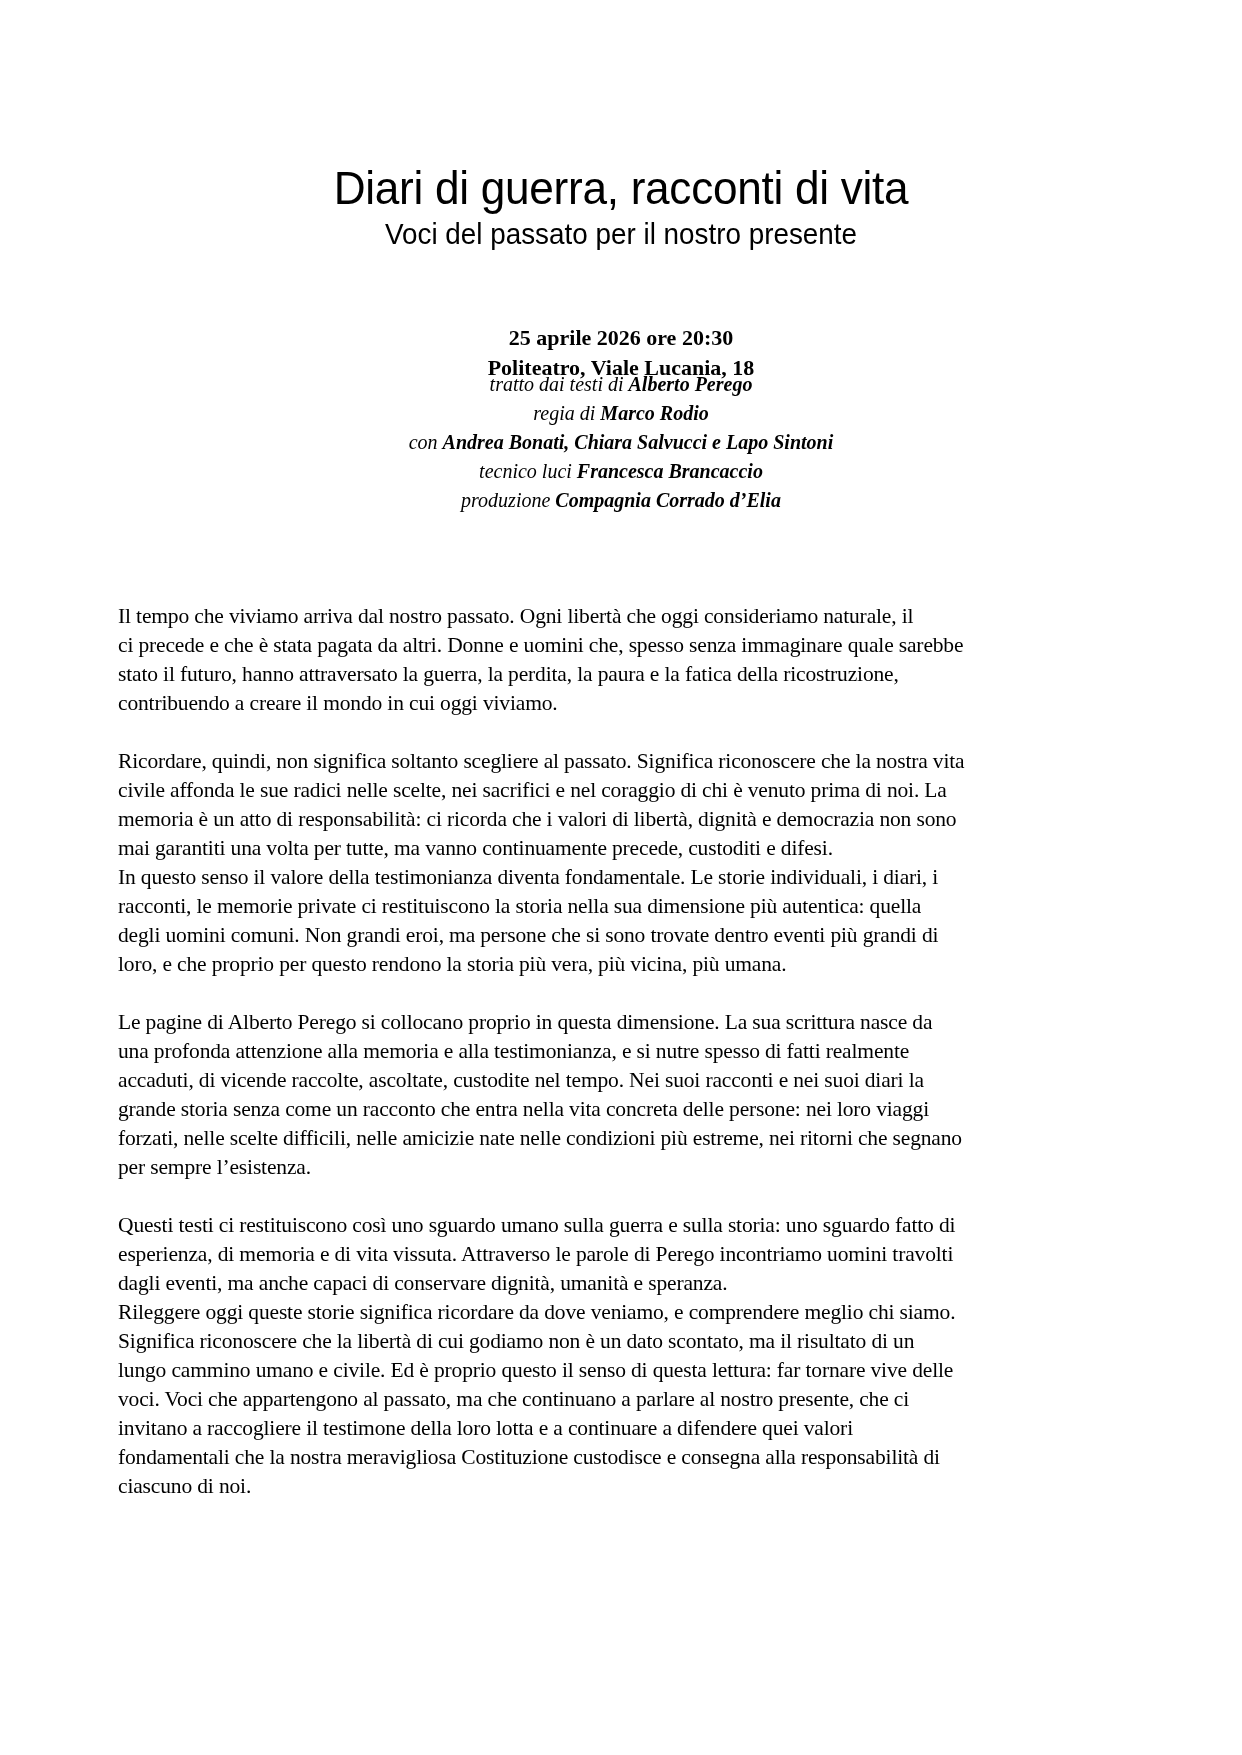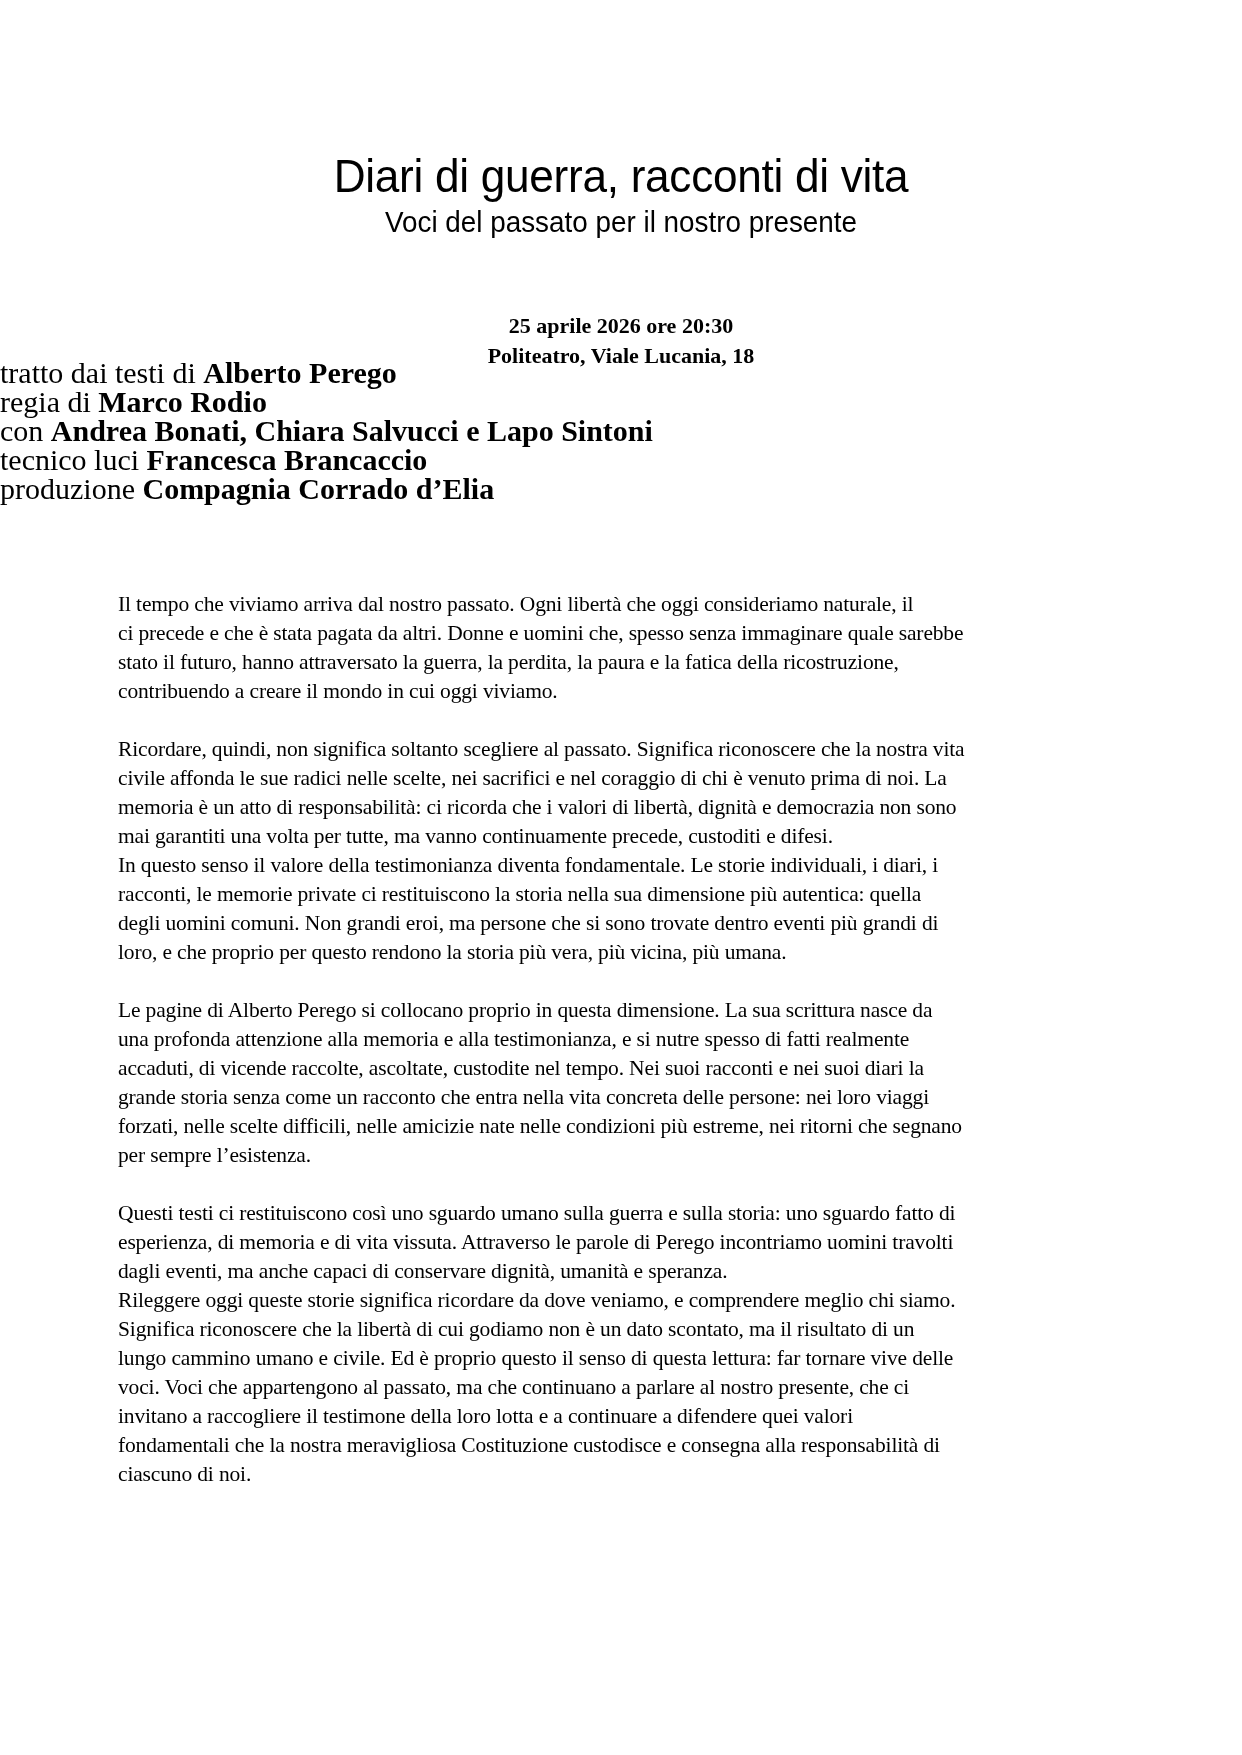--- a/index.html
+++ b/index.html
@@ -1,34 +1,34 @@
 <!DOCTYPE html>
 <html><head>
   <meta charset="utf-8">
   <style>
     html, body { margin: 0; padding: 0; background: #ffffff; }
     body { width: 1242px; height: 1755px; position: relative; overflow: hidden; color: #000; }
-    .page { position: absolute; left: 0; top: 0; width: 1242px; height: 1462px; background: #fff; border-radius: 22px; }
+    .page { position: absolute; left: 0; top: 12px; width: 1242px; height: 1462px; background: #fff; border-radius: 22px; }
     .title {
       position: absolute; left: 0; width: 1242px; top: 148px; text-align: center;
       font-family: "Liberation Sans", sans-serif; font-size: 46px; line-height: 56px; letter-spacing: -0.3px;
       transform: scaleX(0.96);
     }
     .subtitle {
       position: absolute; left: 0; width: 1242px; top: 204px; text-align: center;
       font-family: "Liberation Sans", sans-serif; font-size: 29px; line-height: 36px;
       transform: scaleX(0.96);
     }
     .event {
       position: absolute; left: 0; width: 1242px; top: 272px; text-align: center;
       font-family: "Liberation Serif", serif; font-weight: bold; font-size: 22px; line-height: 30px; margin-top: 39px;
     }
     .credits {
-      position: absolute; left: 0; width: 1242px; top: 358px; 
-      font-family: "Liberation Serif", serif; font-size: 30px; line-height: 29px;
+      position: absolute; left: 0; width: 1242px; top: 358px; text-align: center;
+      font-family: "Liberation Serif", serif; font-size: 20px; line-height: 29px; font-style: italic;
     }
     .credits b { font-weight: bold; }
     .body-text {
       position: absolute; left: 118px; width: 1010px; top: 590px;
       font-family: "Liberation Serif", serif; font-size: 21.5px; line-height: 29px;
       letter-spacing: -0.15px;
     }
     .body-text .line { white-space: nowrap; display: block; }
     .body-text .para { margin: 0 0 29px 0; }
   </style>

